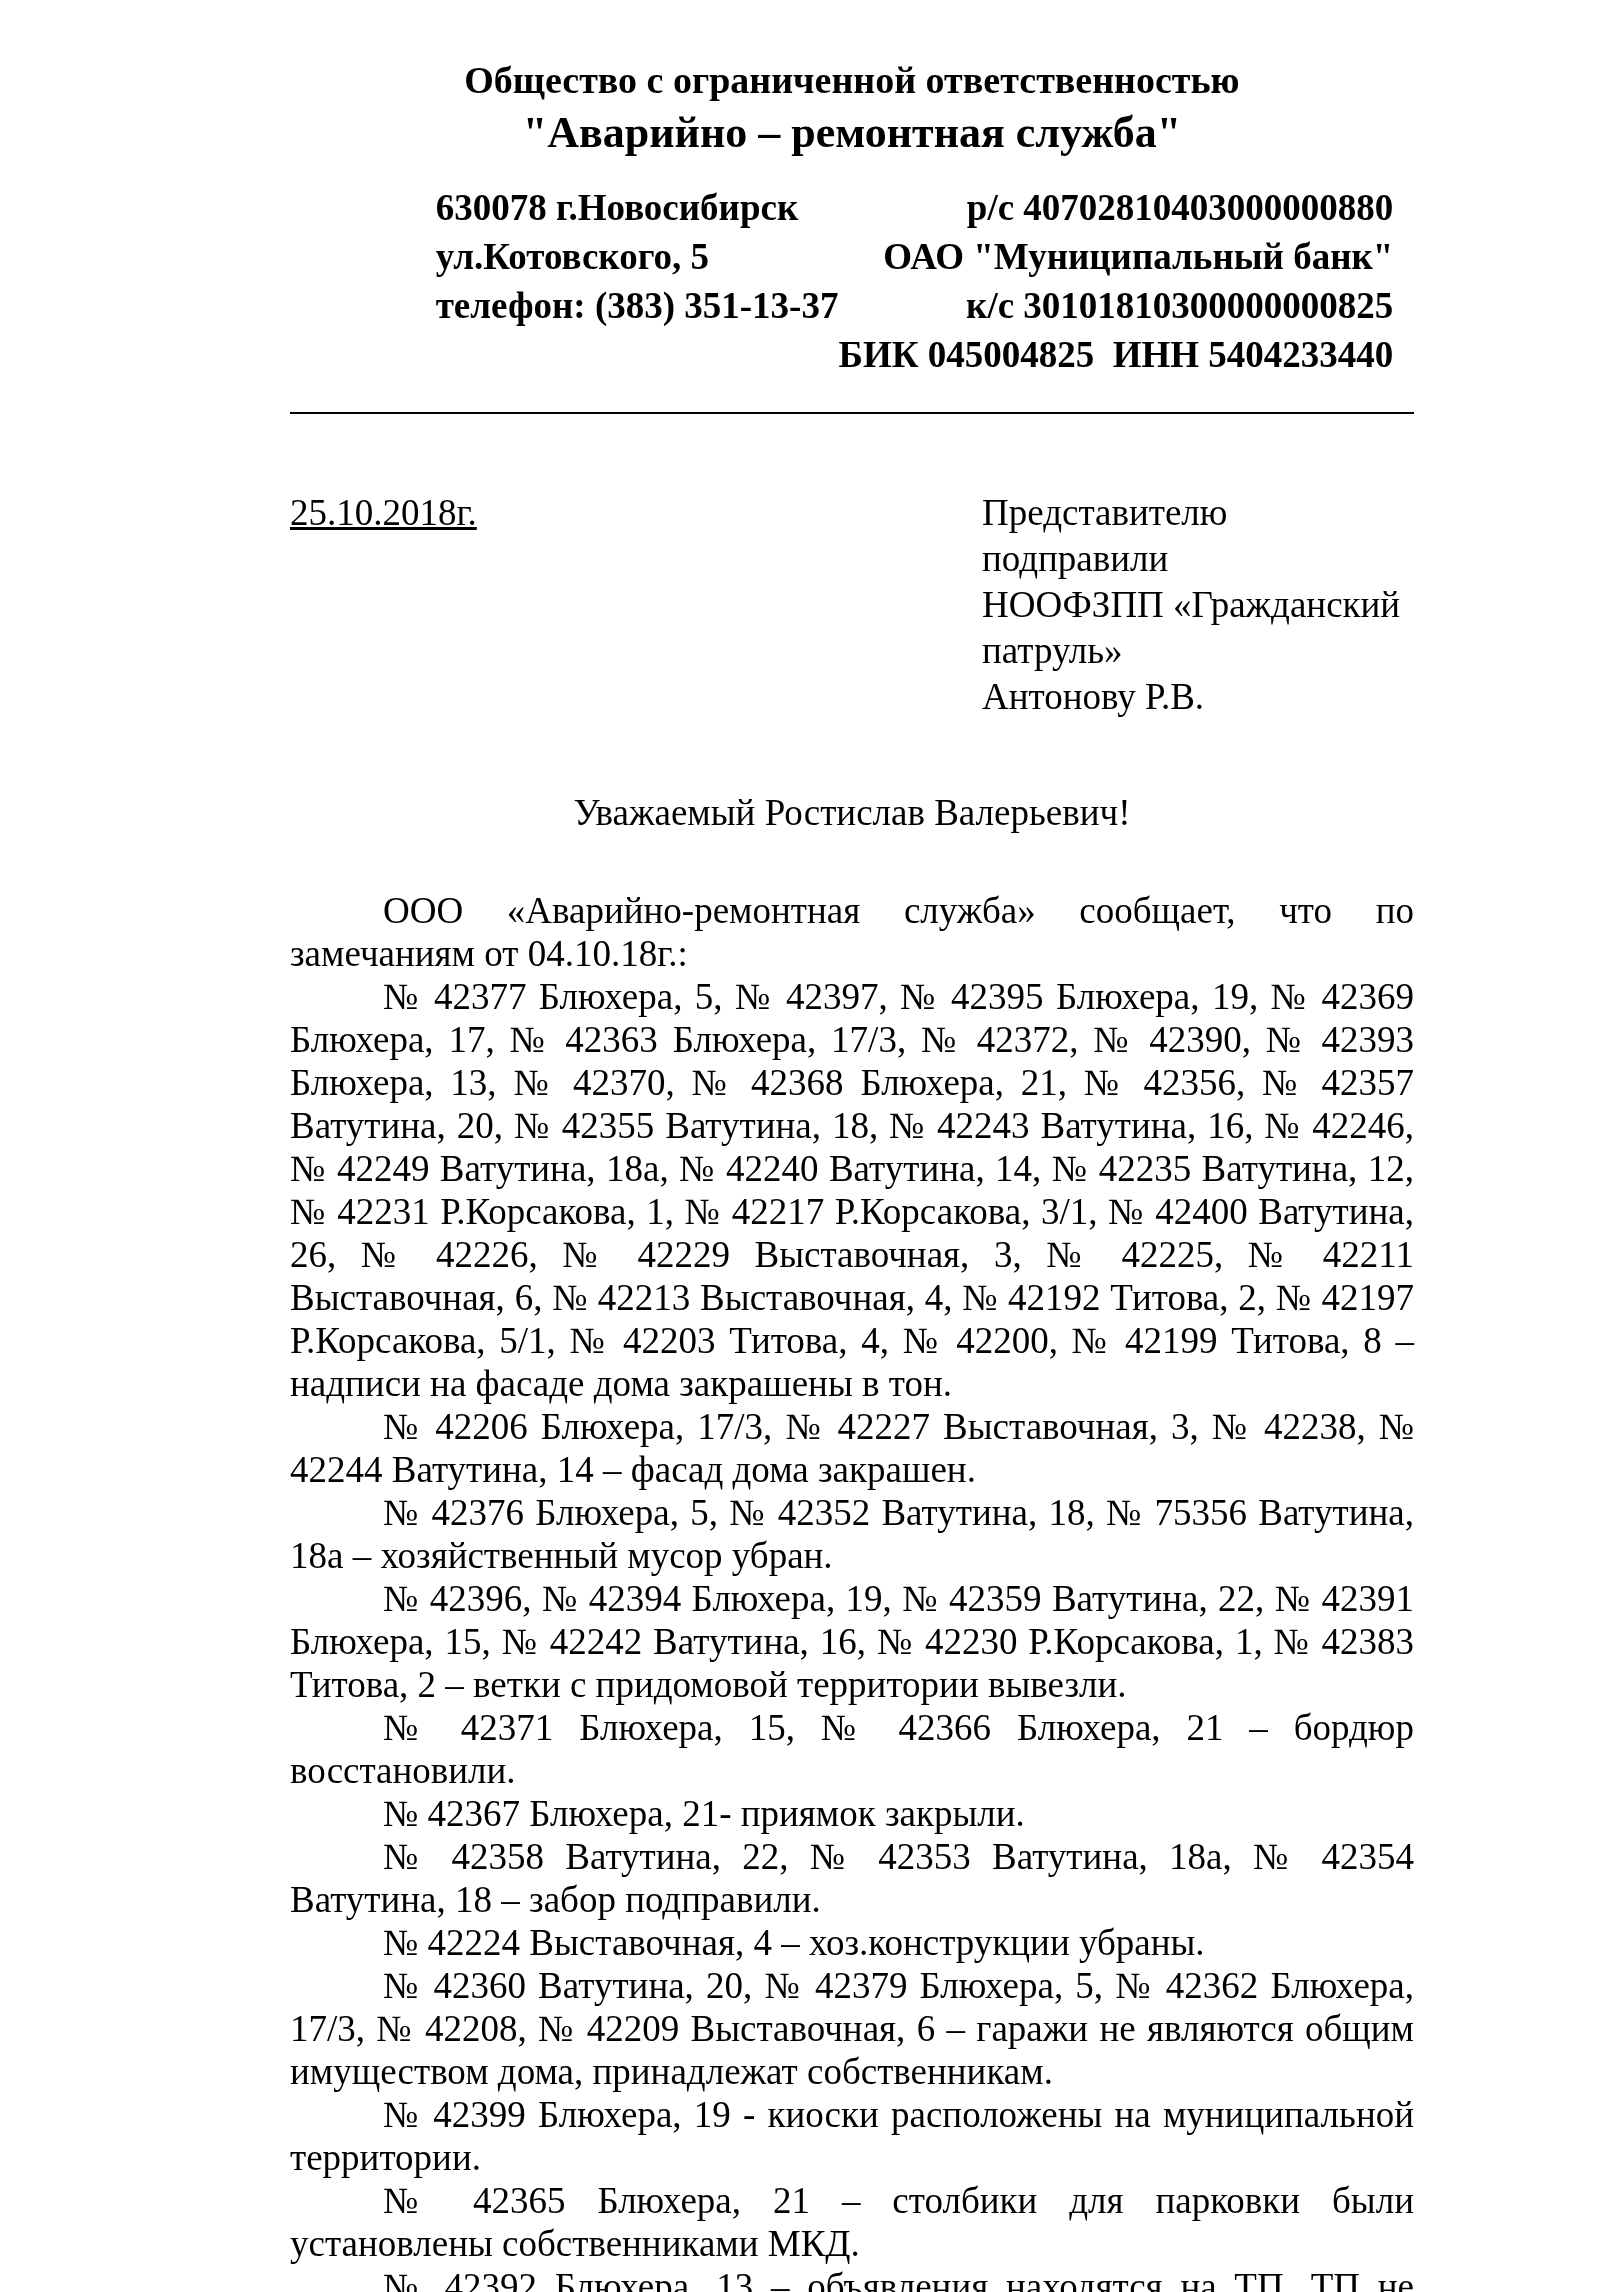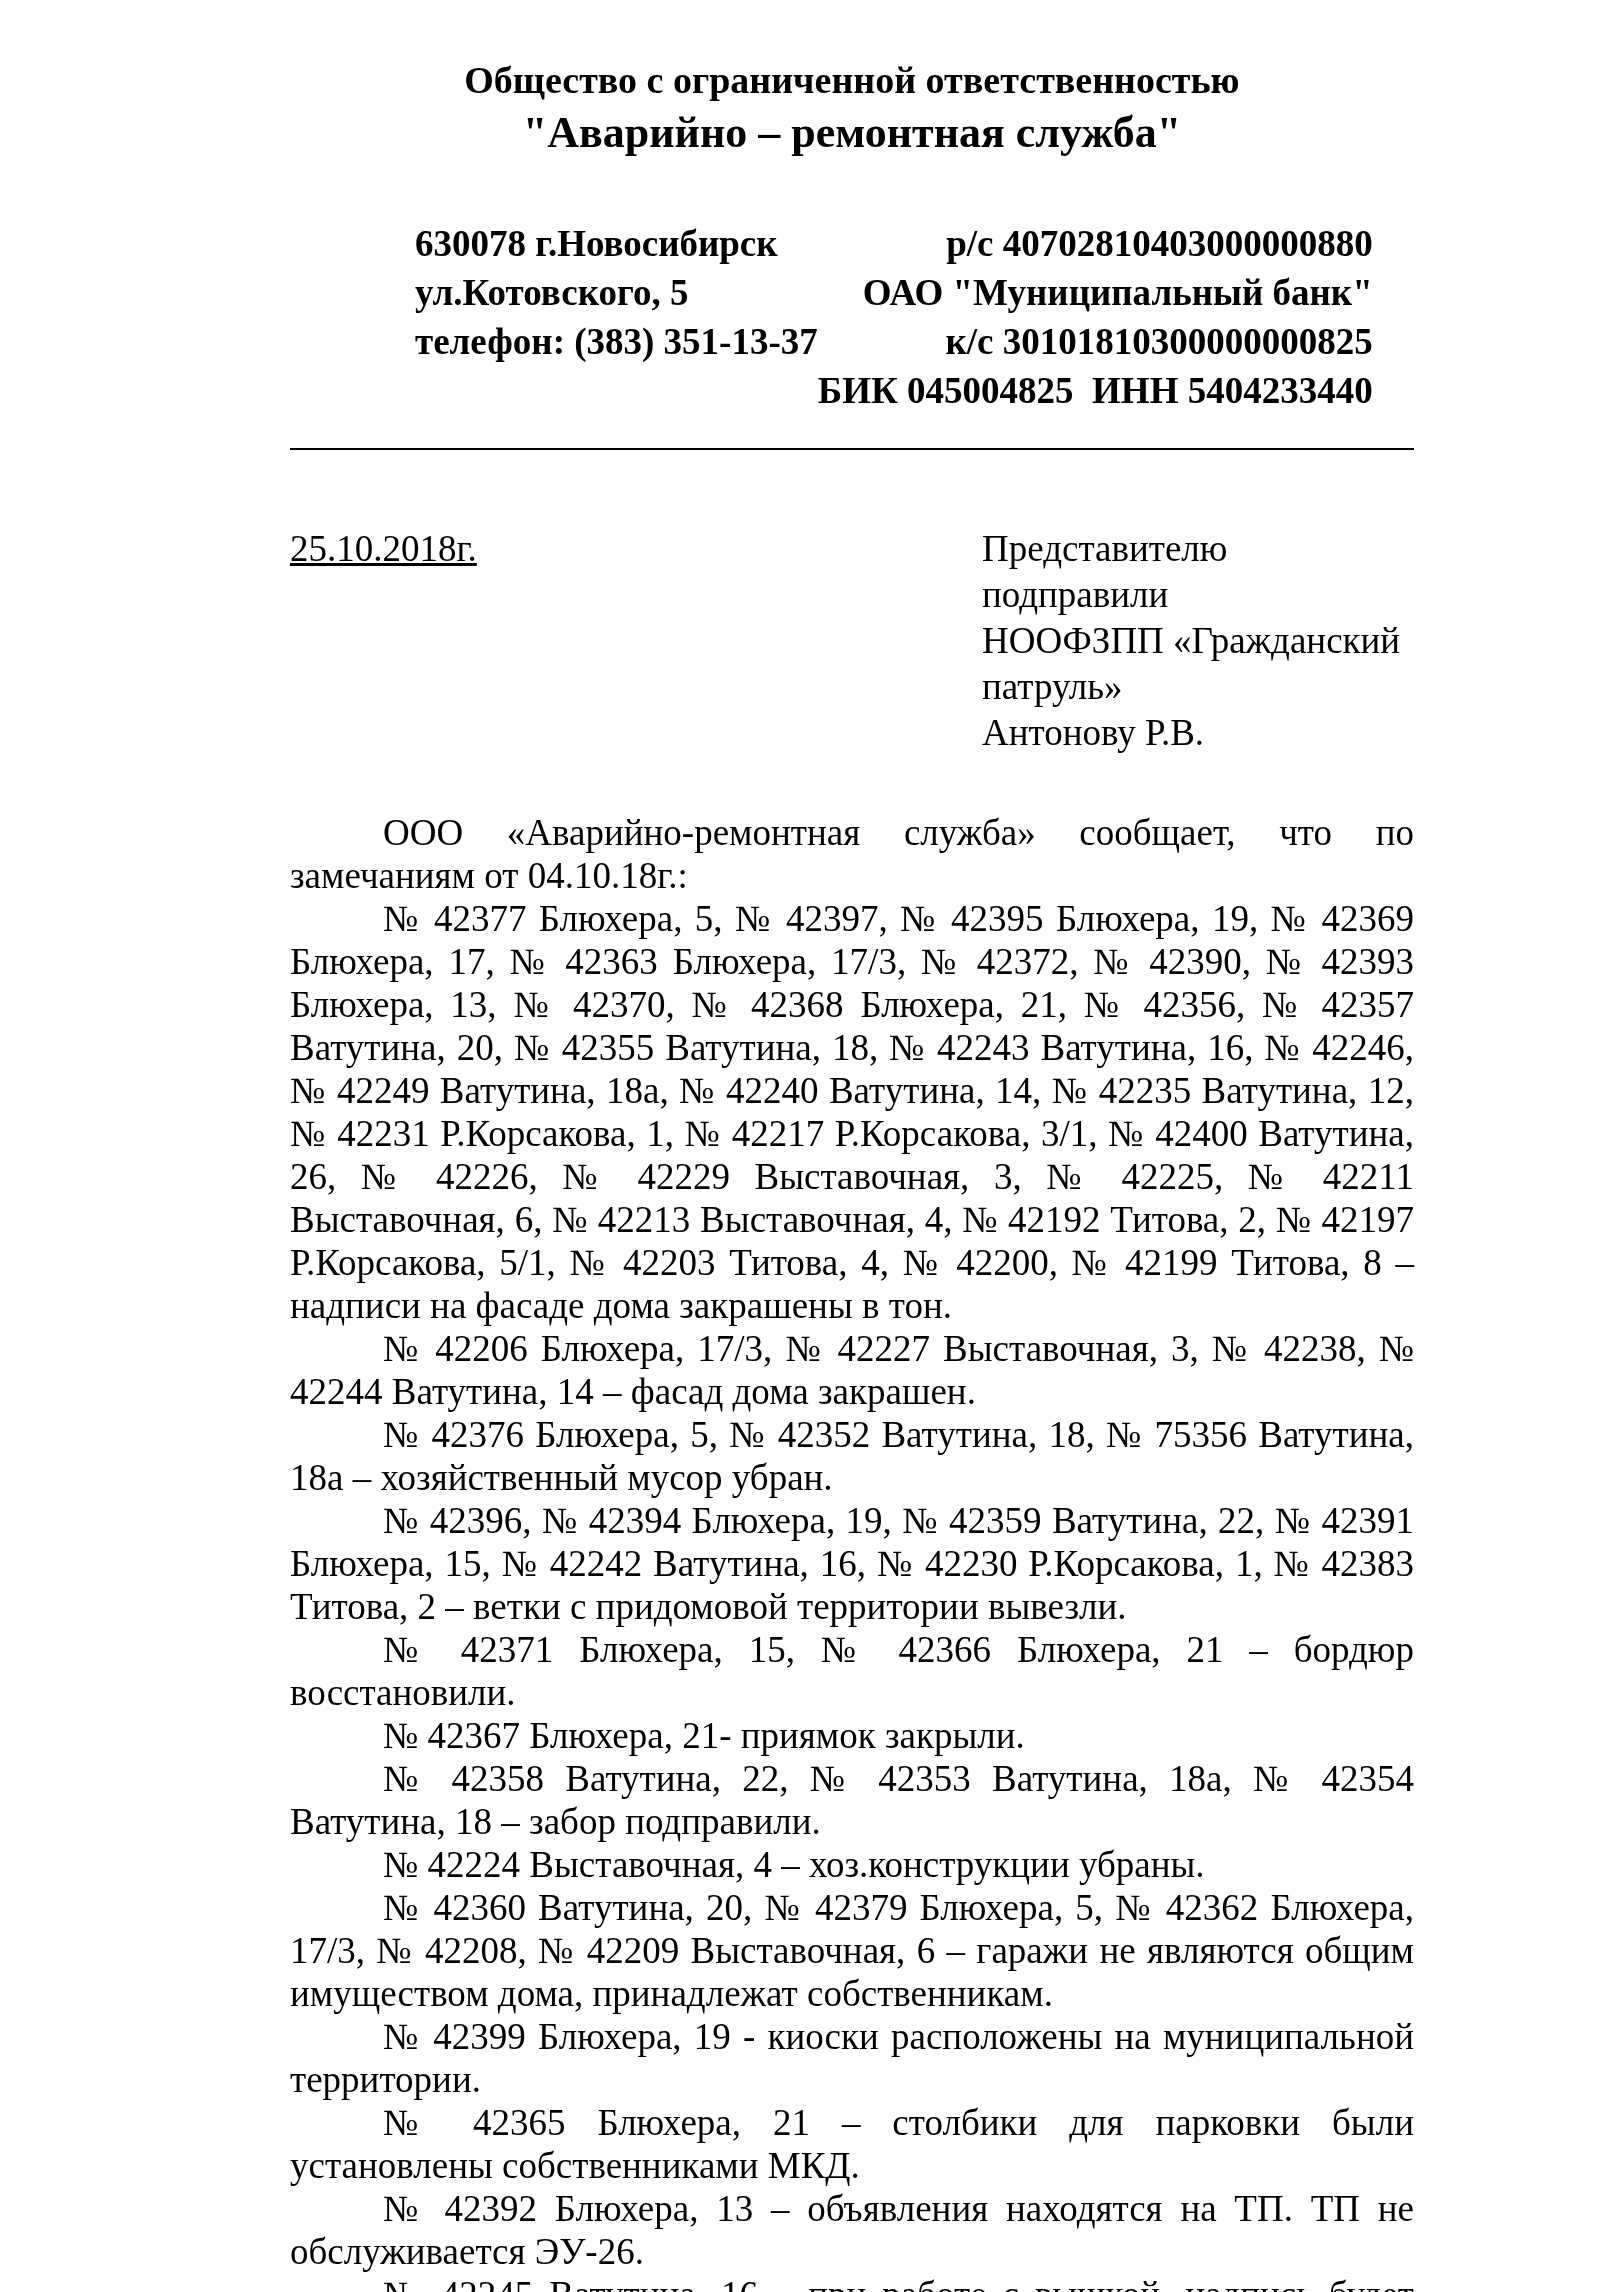--- a/index.html
+++ b/index.html
@@ -28,22 +28,22 @@
     line-height: 47px;
   }
   .org-name {
     text-align: center;
     font-weight: bold;
     font-size: 44px;
     line-height: 57px;
   }
   .req-row {
     display: flex;
-    justify-content: flex-start;
-    margin-top: 58px;
+    justify-content: center;
+    margin-top: 22px;
     font-weight: bold;
     font-size: 37px;
     line-height: 49px;
   }
   .req-address { padding-left: 125px; }
   .req-bank { text-align: right; }
   .header-divider {
     border: none;
     border-top: 2.9px solid #000000;
     margin: 33px 0 0 0;
@@ -99,20 +99,21 @@
     <div class="date-cell">
       <span class="date-text">25.10.2018г.</span>
     </div>
     <div class="recipient">
       <div>Представителю подправили</div>
       <div>НООФЗПП «Гражданский патруль»</div>
       <div>Антонову Р.В.</div>
     </div>
   </div>
 
+  <div class="salutation">Уважаемый Ростислав Валерьевич!</div>
 
   <section class="body-text">
     <p>ООО «Аварийно-ремонтная служба» сообщает, что по замечаниям от 04.10.18г.:</p>
     <p>№ 42377 Блюхера, 5, № 42397, № 42395 Блюхера, 19, № 42369 Блюхера, 17, № 42363 Блюхера, 17/3, № 42372, № 42390, № 42393 Блюхера, 13, № 42370, № 42368 Блюхера, 21, № 42356, № 42357 Ватутина, 20, № 42355 Ватутина, 18, № 42243 Ватутина, 16, № 42246, № 42249 Ватутина, 18а, № 42240 Ватутина, 14, № 42235 Ватутина, 12, № 42231 Р.Корсакова, 1, № 42217 Р.Корсакова, 3/1, № 42400 Ватутина, 26, № 42226, № 42229 Выставочная, 3, № 42225, № 42211 Выставочная, 6, № 42213 Выставочная, 4, № 42192 Титова, 2, № 42197 Р.Корсакова, 5/1, № 42203 Титова, 4, № 42200, № 42199 Титова, 8 – надписи на фасаде дома закрашены в тон.</p>
     <p>№ 42206 Блюхера, 17/3, № 42227 Выставочная, 3, № 42238, № 42244 Ватутина, 14 – фасад дома закрашен.</p>
     <p>№ 42376 Блюхера, 5, № 42352 Ватутина, 18, № 75356 Ватутина, 18а – хозяйственный мусор убран.</p>
     <p>№ 42396, № 42394 Блюхера, 19, № 42359 Ватутина, 22, № 42391 Блюхера, 15, № 42242 Ватутина, 16, № 42230 Р.Корсакова, 1, № 42383 Титова, 2 – ветки с придомовой территории вывезли.</p>
     <p>№ 42371 Блюхера, 15, № 42366 Блюхера, 21 – бордюр восстановили.</p>
     <p>№ 42367 Блюхера, 21- приямок закрыли.</p>
     <p>№ 42358 Ватутина, 22, № 42353 Ватутина, 18а, № 42354 Ватутина, 18 – забор подправили.</p>

